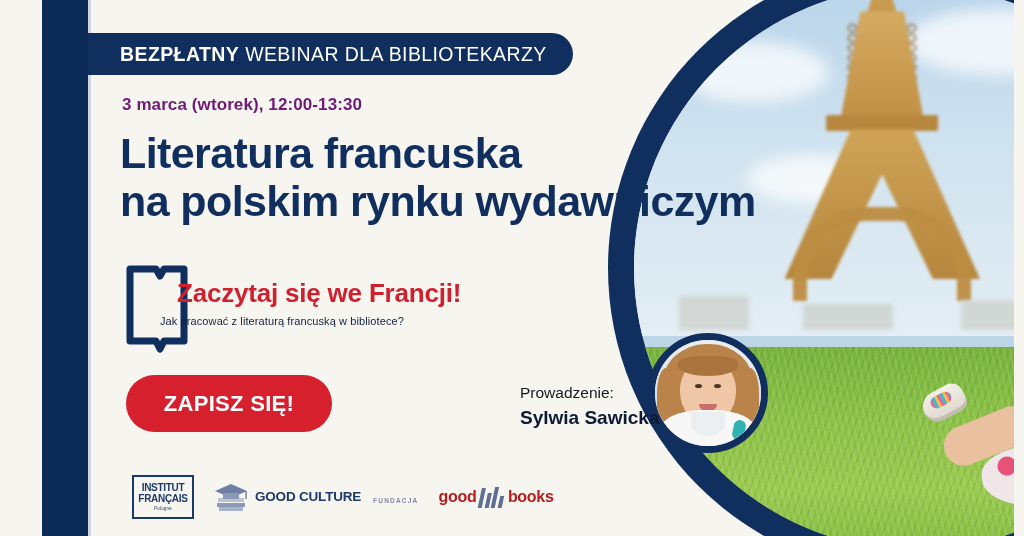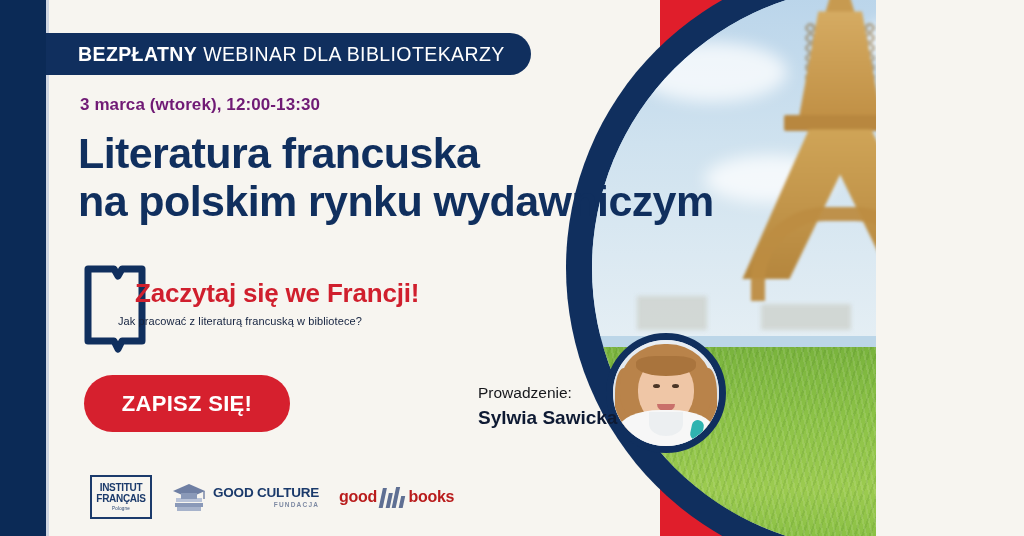--- a/index.html
+++ b/index.html
@@ -2,21 +2,21 @@
 <html><head>
 <meta charset="utf-8">
 <style>
   html,body{margin:0;padding:0;}
   body{
     width:1024px;height:536px;overflow:hidden;
     background:#f7f5f0;
     font-family:"Liberation Sans", sans-serif;
     position:relative;
   }
-  #banner{position:relative;width:876px;height:536px;overflow:hidden;background:#f7f5f0;}
+  #banner{position:relative;width:972px;height:536px;overflow:hidden;background:#f7f5f0;margin-left:42px;}
 
   
   .red-block{
     position:absolute;top:0;right:0;width:216px;height:536px;
     background:#e01e2b;
   }
   .red-notch{
     position:absolute;top:0;left:808px;width:40px;height:80px;
     background:#e01e2b;
     transform:skewX(-14deg);transform-origin:top left;
@@ -269,21 +269,21 @@
     display:flex;flex-direction:column;align-items:center;justify-content:center;
     box-sizing:border-box;background:#f7f5f0;
   }
   .logo-if .l1,.logo-if .l2{
     font-size:10px;font-weight:700;color:#1b3a6b;line-height:1.02;letter-spacing:-.3px;
   }
   .logo-if .l3{font-size:4.5px;color:#1b3a6b;margin-top:2px;letter-spacing:.2px;}
 
   .logo-gc{display:flex;align-items:center;gap:7px;}
   .gc-mark{width:34px;height:32px;position:relative;}
-  .gc-text{display:flex;flex-direction:column;align-items:flex-end;}
+  .gc-text{display:flex;flex-direction:row;align-items:flex-end;gap:12px;}
   .gc-text .gc-main{font-size:13.5px;font-weight:700;color:#1b3a6b;letter-spacing:-.2px;line-height:1.05;}
   .gc-text .gc-sub{font-size:6.5px;font-weight:700;color:#7e8aa3;letter-spacing:1.2px;}
 
   .logo-gb{display:flex;align-items:center;gap:1px;}
   .gb-word{font-size:16px;font-weight:700;color:#b91c1c;letter-spacing:-.3px;}
   .gb-bars{display:inline-flex;align-items:flex-end;gap:2.5px;height:22px;margin:0 3px;transform:skewX(-12deg);}
   .gb-bars i{display:block;width:4px;background:#5f6f93;}
 </style>
 </head>
 <body>

